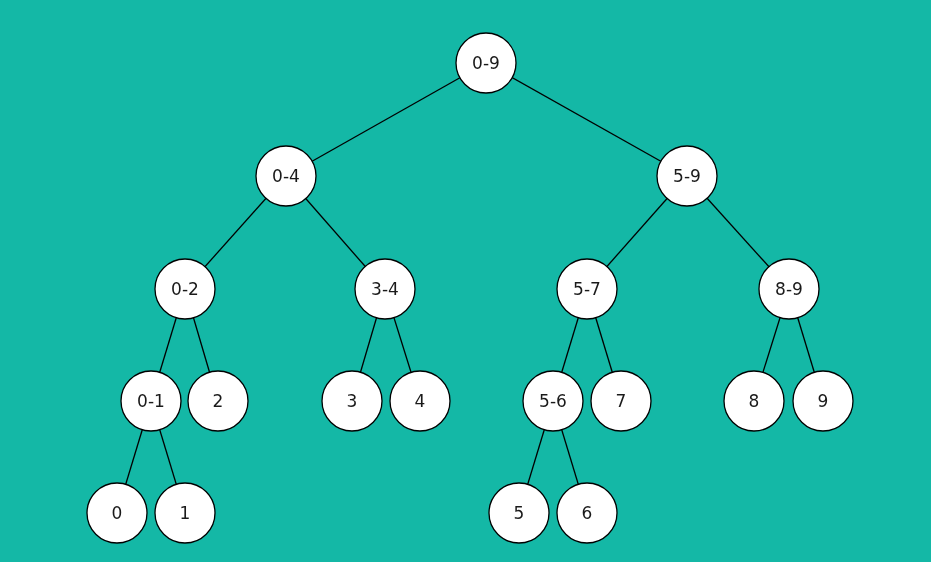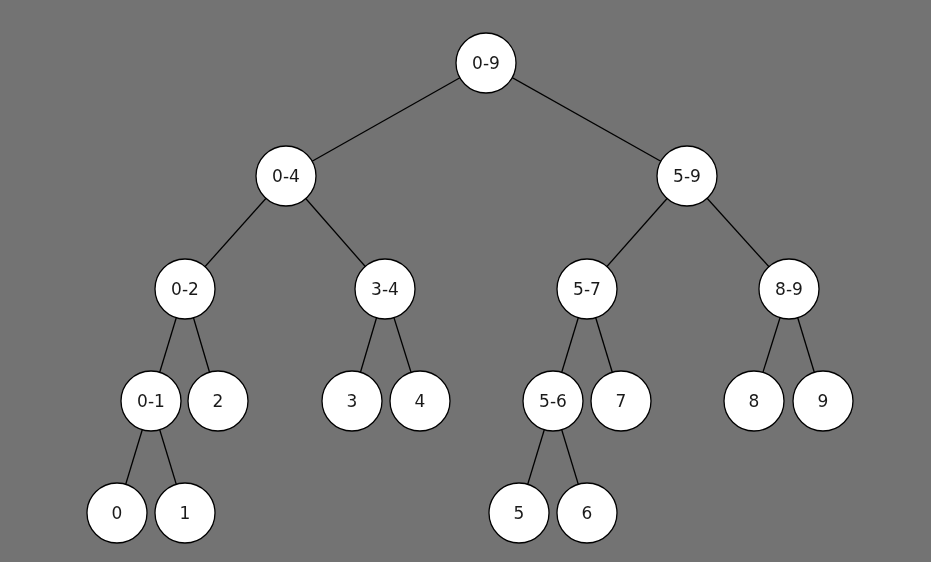--- a/index.html
+++ b/index.html
@@ -4,21 +4,21 @@
 <style>
   html, body {
     margin: 0;
     padding: 0;
     background: #ffffff;
   }
   .canvas-wrap {
     position: relative;
     width: 931px;
     height: 562px;
-    background: #737373;
+    background: #14b8a6;
     overflow: hidden;
     font-family: "DejaVu Sans", "Liberation Sans", sans-serif;
   }
   svg text {
     font-family: "DejaVu Sans", "Liberation Sans", sans-serif;
     font-size: 17px;
     fill: #1a1a1a;
     text-anchor: middle;
   }
   svg .edge {

